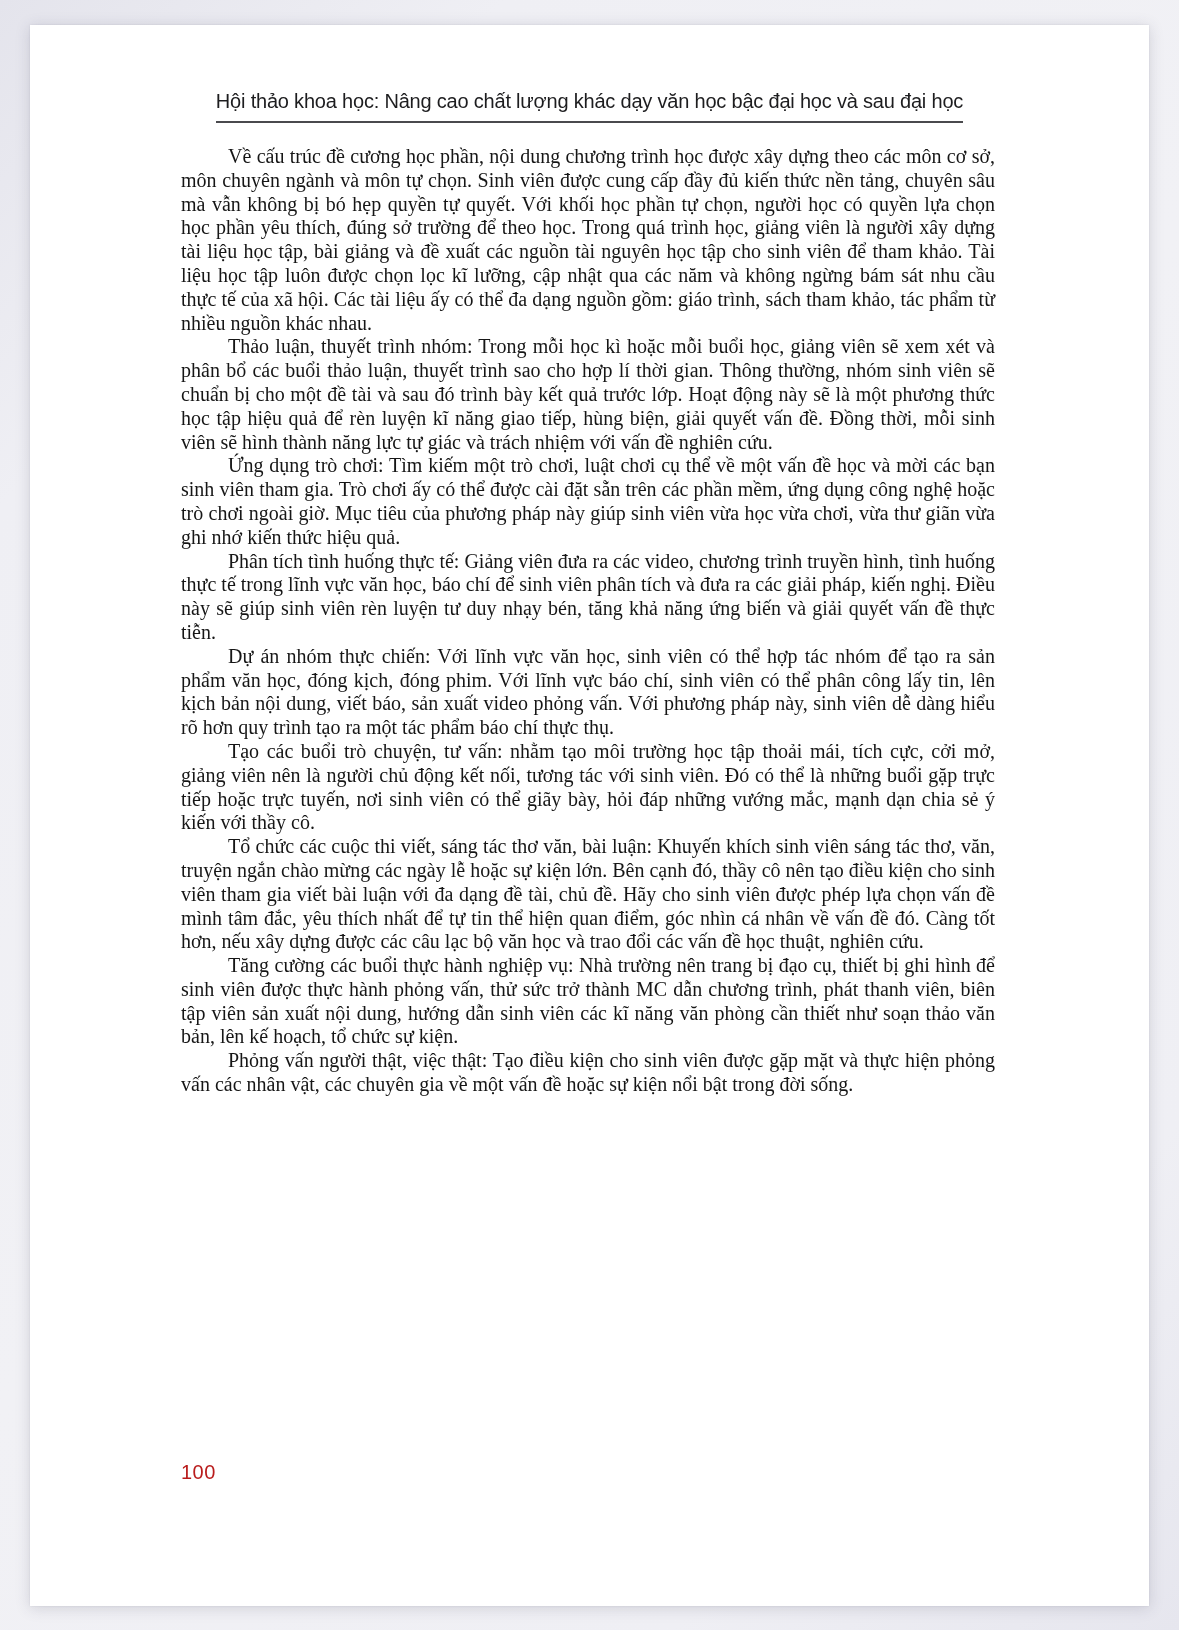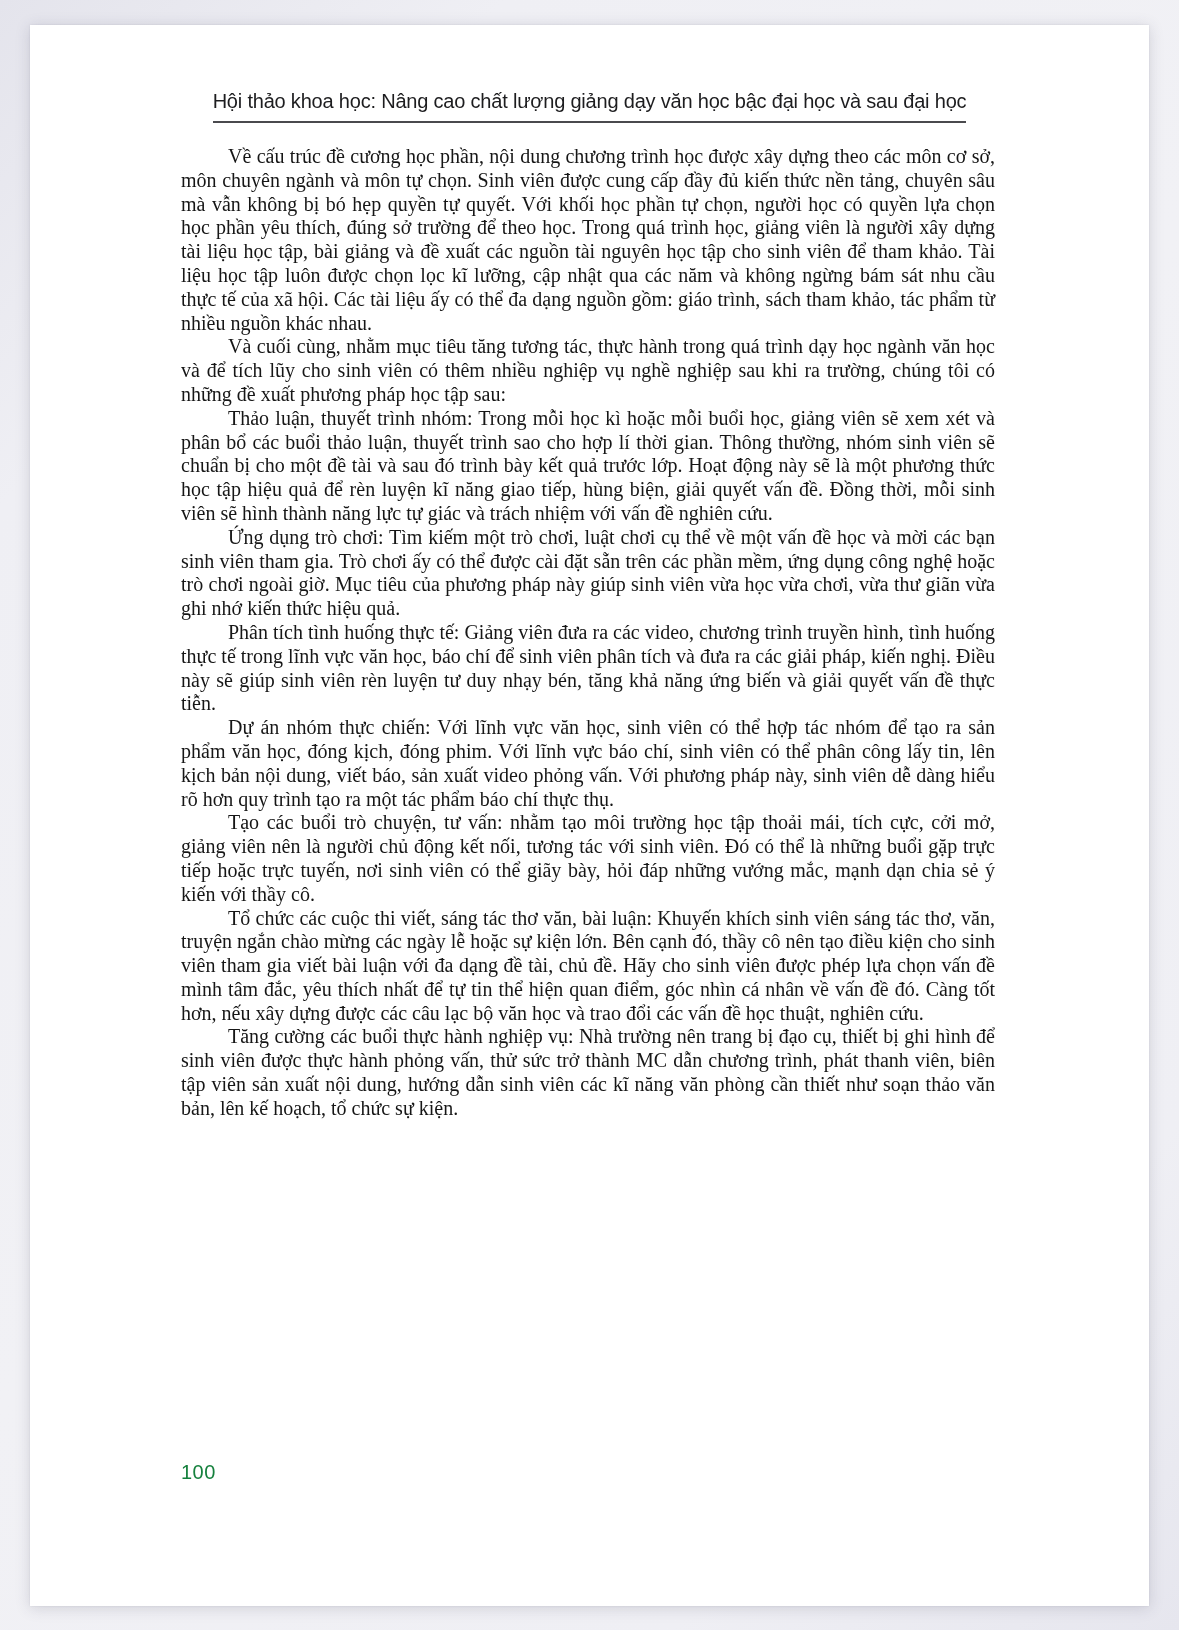--- a/index.html
+++ b/index.html
@@ -55,39 +55,39 @@
   .body-text p.no-indent {
     text-indent: 0;
   }
   .page-number {
     position: absolute;
     left: 151px;
     bottom: 122px;
     font-family: "Liberation Sans", "DejaVu Sans", sans-serif;
     font-size: 20px;
     letter-spacing: 0.5px;
-    color: #15803d;
+    color: #b91c1c;
   }
 </style>
 </head>
 <body>
 
 <div class="sheet">
 
   <div class="header-wrap">
-    <div class="running-title">Hội thảo khoa học: Nâng cao chất lượng giảng dạy văn học bậc đại học và sau đại học</div>
+    <div class="running-title">Hội thảo khoa học: Nâng cao chất lượng khác dạy văn học bậc đại học và sau đại học</div>
   </div>
 
   <div class="body-text">
     <p>Về cấu trúc đề cương học phần, nội dung chương trình học được xây dựng theo các môn cơ sở, môn chuyên ngành và môn tự chọn. Sinh viên được cung cấp đầy đủ kiến thức nền tảng, chuyên sâu mà vẫn không bị bó hẹp quyền tự quyết. Với khối học phần tự chọn, người học có quyền lựa chọn học phần yêu thích, đúng sở trường để theo học. Trong quá trình học, giảng viên là người xây dựng tài liệu học tập, bài giảng và đề xuất các nguồn tài nguyên học tập cho sinh viên để tham khảo. Tài liệu học tập luôn được chọn lọc kĩ lưỡng, cập nhật qua các năm và không ngừng bám sát nhu cầu thực tế của xã hội. Các tài liệu ấy có thể đa dạng nguồn gồm: giáo trình, sách tham khảo, tác phẩm từ nhiều nguồn khác nhau.</p>
-    <p>Và cuối cùng, nhằm mục tiêu tăng tương tác, thực hành trong quá trình dạy học ngành văn học và để tích lũy cho sinh viên có thêm nhiều nghiệp vụ nghề nghiệp sau khi ra trường, chúng tôi có những đề xuất phương pháp học tập sau:</p>
     <p>Thảo luận, thuyết trình nhóm: Trong mỗi học kì hoặc mỗi buổi học, giảng viên sẽ xem xét và phân bổ các buổi thảo luận, thuyết trình sao cho hợp lí thời gian. Thông thường, nhóm sinh viên sẽ chuẩn bị cho một đề tài và sau đó trình bày kết quả trước lớp. Hoạt động này sẽ là một phương thức học tập hiệu quả để rèn luyện kĩ năng giao tiếp, hùng biện, giải quyết vấn đề. Đồng thời, mỗi sinh viên sẽ hình thành năng lực tự giác và trách nhiệm với vấn đề nghiên cứu.</p>
     <p>Ứng dụng trò chơi: Tìm kiếm một trò chơi, luật chơi cụ thể về một vấn đề học và mời các bạn sinh viên tham gia. Trò chơi ấy có thể được cài đặt sẵn trên các phần mềm, ứng dụng công nghệ hoặc trò chơi ngoài giờ. Mục tiêu của phương pháp này giúp sinh viên vừa học vừa chơi, vừa thư giãn vừa ghi nhớ kiến thức hiệu quả.</p>
     <p>Phân tích tình huống thực tế: Giảng viên đưa ra các video, chương trình truyền hình, tình huống thực tế trong lĩnh vực văn học, báo chí để sinh viên phân tích và đưa ra các giải pháp, kiến nghị. Điều này sẽ giúp sinh viên rèn luyện tư duy nhạy bén, tăng khả năng ứng biến và giải quyết vấn đề thực tiễn.</p>
     <p>Dự án nhóm thực chiến: Với lĩnh vực văn học, sinh viên có thể hợp tác nhóm để tạo ra sản phẩm văn học, đóng kịch, đóng phim. Với lĩnh vực báo chí, sinh viên có thể phân công lấy tin, lên kịch bản nội dung, viết báo, sản xuất video phỏng vấn. Với phương pháp này, sinh viên dễ dàng hiểu rõ hơn quy trình tạo ra một tác phẩm báo chí thực thụ.</p>
     <p>Tạo các buổi trò chuyện, tư vấn: nhằm tạo môi trường học tập thoải mái, tích cực, cởi mở, giảng viên nên là người chủ động kết nối, tương tác với sinh viên. Đó có thể là những buổi gặp trực tiếp hoặc trực tuyến, nơi sinh viên có thể giãy bày, hỏi đáp những vướng mắc, mạnh dạn chia sẻ ý kiến với thầy cô.</p>
     <p>Tổ chức các cuộc thi viết, sáng tác thơ văn, bài luận: Khuyến khích sinh viên sáng tác thơ, văn, truyện ngắn chào mừng các ngày lễ hoặc sự kiện lớn. Bên cạnh đó, thầy cô nên tạo điều kiện cho sinh viên tham gia viết bài luận với đa dạng đề tài, chủ đề. Hãy cho sinh viên được phép lựa chọn vấn đề mình tâm đắc, yêu thích nhất để tự tin thể hiện quan điểm, góc nhìn cá nhân về vấn đề đó. Càng tốt hơn, nếu xây dựng được các câu lạc bộ văn học và trao đổi các vấn đề học thuật, nghiên cứu.</p>
     <p>Tăng cường các buổi thực hành nghiệp vụ: Nhà trường nên trang bị đạo cụ, thiết bị ghi hình để sinh viên được thực hành phỏng vấn, thử sức trở thành MC dẫn chương trình, phát thanh viên, biên tập viên sản xuất nội dung, hướng dẫn sinh viên các kĩ năng văn phòng cần thiết như soạn thảo văn bản, lên kế hoạch, tổ chức sự kiện.</p>
+    <p>Phỏng vấn người thật, việc thật: Tạo điều kiện cho sinh viên được gặp mặt và thực hiện phỏng vấn các nhân vật, các chuyên gia về một vấn đề hoặc sự kiện nổi bật trong đời sống.</p>
   </div>
 
   <div class="page-number">100</div>
 
 </div>
 
 </body></html>

